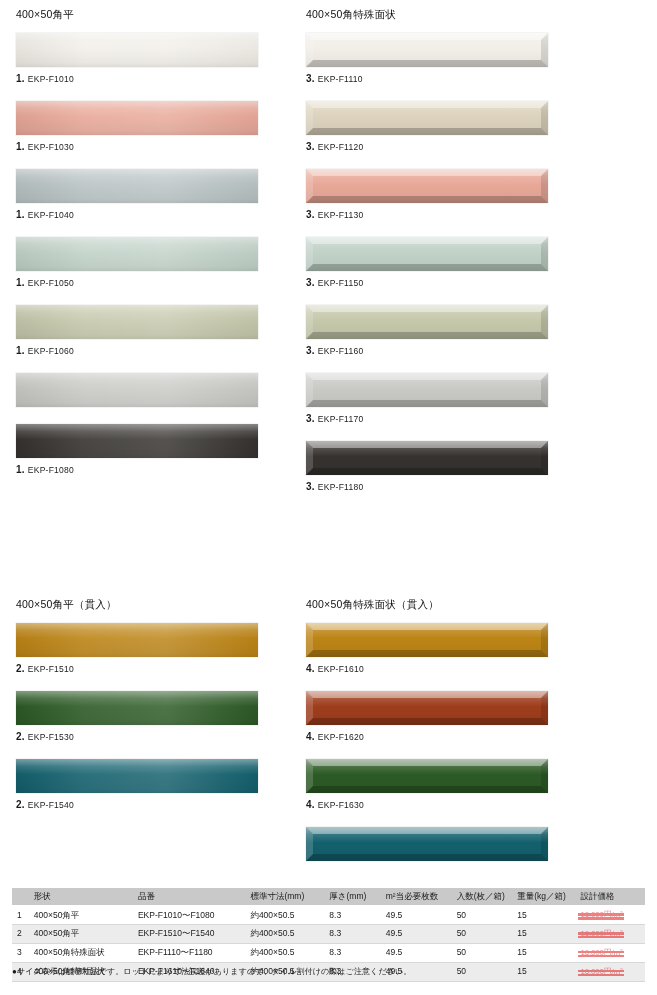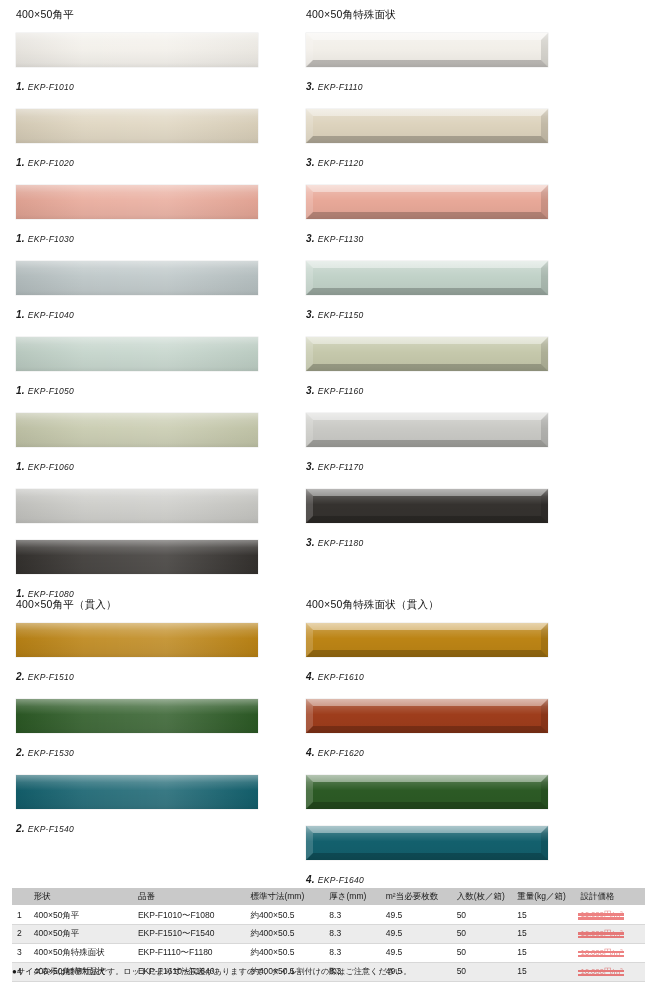--- a/index.html
+++ b/index.html
@@ -85,26 +85,25 @@
     background: rgba(255,255,255,.17);
     clip-path: polygon(0 0, 100% 7px, 100% calc(100% - 7px), 0 100%);
   }
   .tile.bevel .f-right {
     top: 0; bottom: 0; right: 0; width: 7px;
     background: rgba(0,0,0,.12);
     clip-path: polygon(100% 0, 100% 100%, 0 calc(100% - 7px), 0 7px);
   }
 
   .tile-caption {
-    margin-top: 14px;
+    margin-top: 6px;
     font-size: 8.5px;
     color: #1a1a1a;
     letter-spacing: .25px;
     white-space: nowrap;
-    font-style: italic;
   }
   .tile-caption .num {
     font-size: 10px;
     font-weight: 700;
     margin-right: 3px;
   }
 
   
   .spec-table-wrap { position: absolute; left: 12px; top: 888px; width: 633px; }
   table.spec {
@@ -175,24 +174,20 @@
 <div class="sheet">
 
   <div class="col col-left" style="top:8px;">
     <div class="section-title">400×50角平</div>
     <div id="sec0">
         <div class="tile-block">
           <div class="tile flat" style="background: rgb(242, 239, 233);"></div>
           <div class="tile-caption"><span class="num">1.</span><span>EKP-F1010</span></div>
         </div>
         <div class="tile-block">
-          <div class="tile flat" style="background: rgb(221, 211, 189);"></div>
-          <div class="tile-caption"><span class="num">1.</span><span>EKP-F1020</span></div>
-        </div>
-        <div class="tile-block">
           <div class="tile flat" style="background: rgb(232, 168, 152);"></div>
           <div class="tile-caption"><span class="num">1.</span><span>EKP-F1030</span></div>
         </div>
         <div class="tile-block">
           <div class="tile flat" style="background: rgb(185, 195, 196);"></div>
           <div class="tile-caption"><span class="num">1.</span><span>EKP-F1040</span></div>
         </div>
         <div class="tile-block">
           <div class="tile flat" style="background: rgb(193, 210, 200);"></div>
           <div class="tile-caption"><span class="num">1.</span><span>EKP-F1050</span></div>
@@ -319,29 +314,29 @@
           </div>
           <div class="tile-caption"><span class="num">4.</span><span>EKP-F1620</span></div>
         </div>
         <div class="tile-block">
           <div class="tile bevel" style="background: rgb(44, 90, 37);">
             <span class="facet f-top"></span>
             <span class="facet f-bottom"></span>
             <span class="facet f-left"></span>
             <span class="facet f-right"></span>
           </div>
+          <div class="tile-caption"><span class="num">4.</span><span>EKP-F1630</span></div>
         </div>
         <div class="tile-block">
           <div class="tile bevel" style="background: rgb(19, 96, 109);">
             <span class="facet f-top"></span>
             <span class="facet f-bottom"></span>
             <span class="facet f-left"></span>
             <span class="facet f-right"></span>
           </div>
-          <div class="tile-caption"><span class="num">4.</span><span>EKP-F1640</span></div>
         </div>
       </div>
   </div>
 
   <div class="spec-table-wrap">
     <table class="spec">
       <thead>
         <tr>
           <th class="c-no"></th>
           <th class="c-shape">形状</th>

